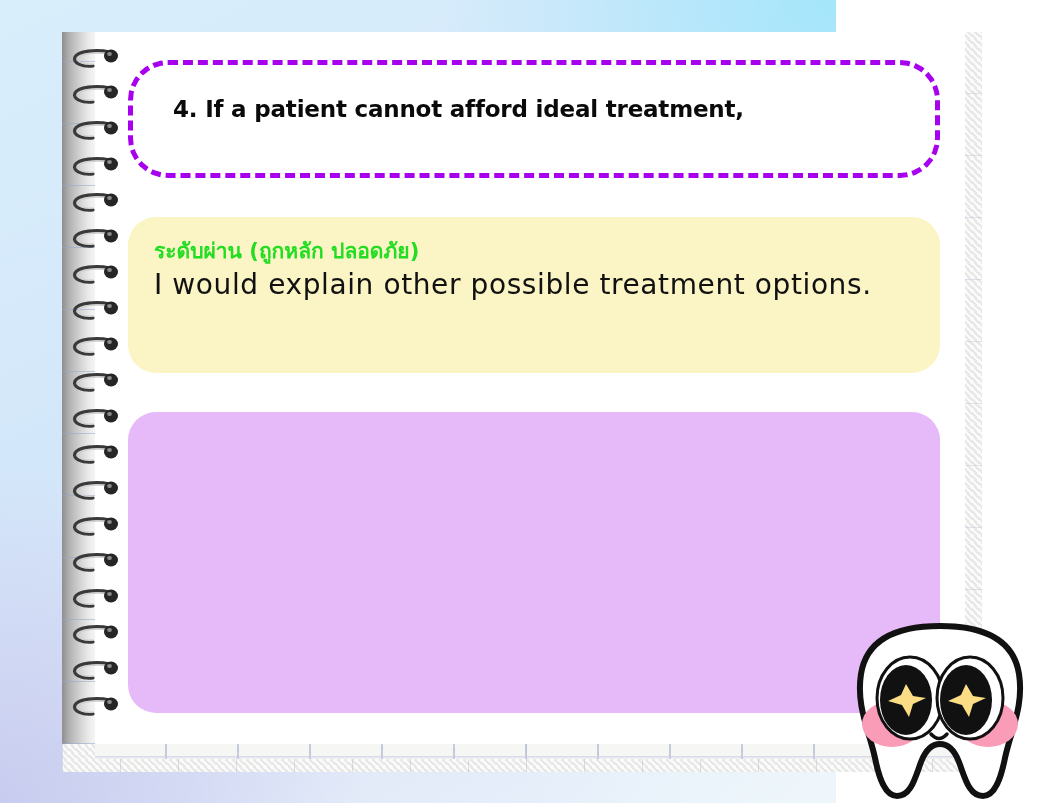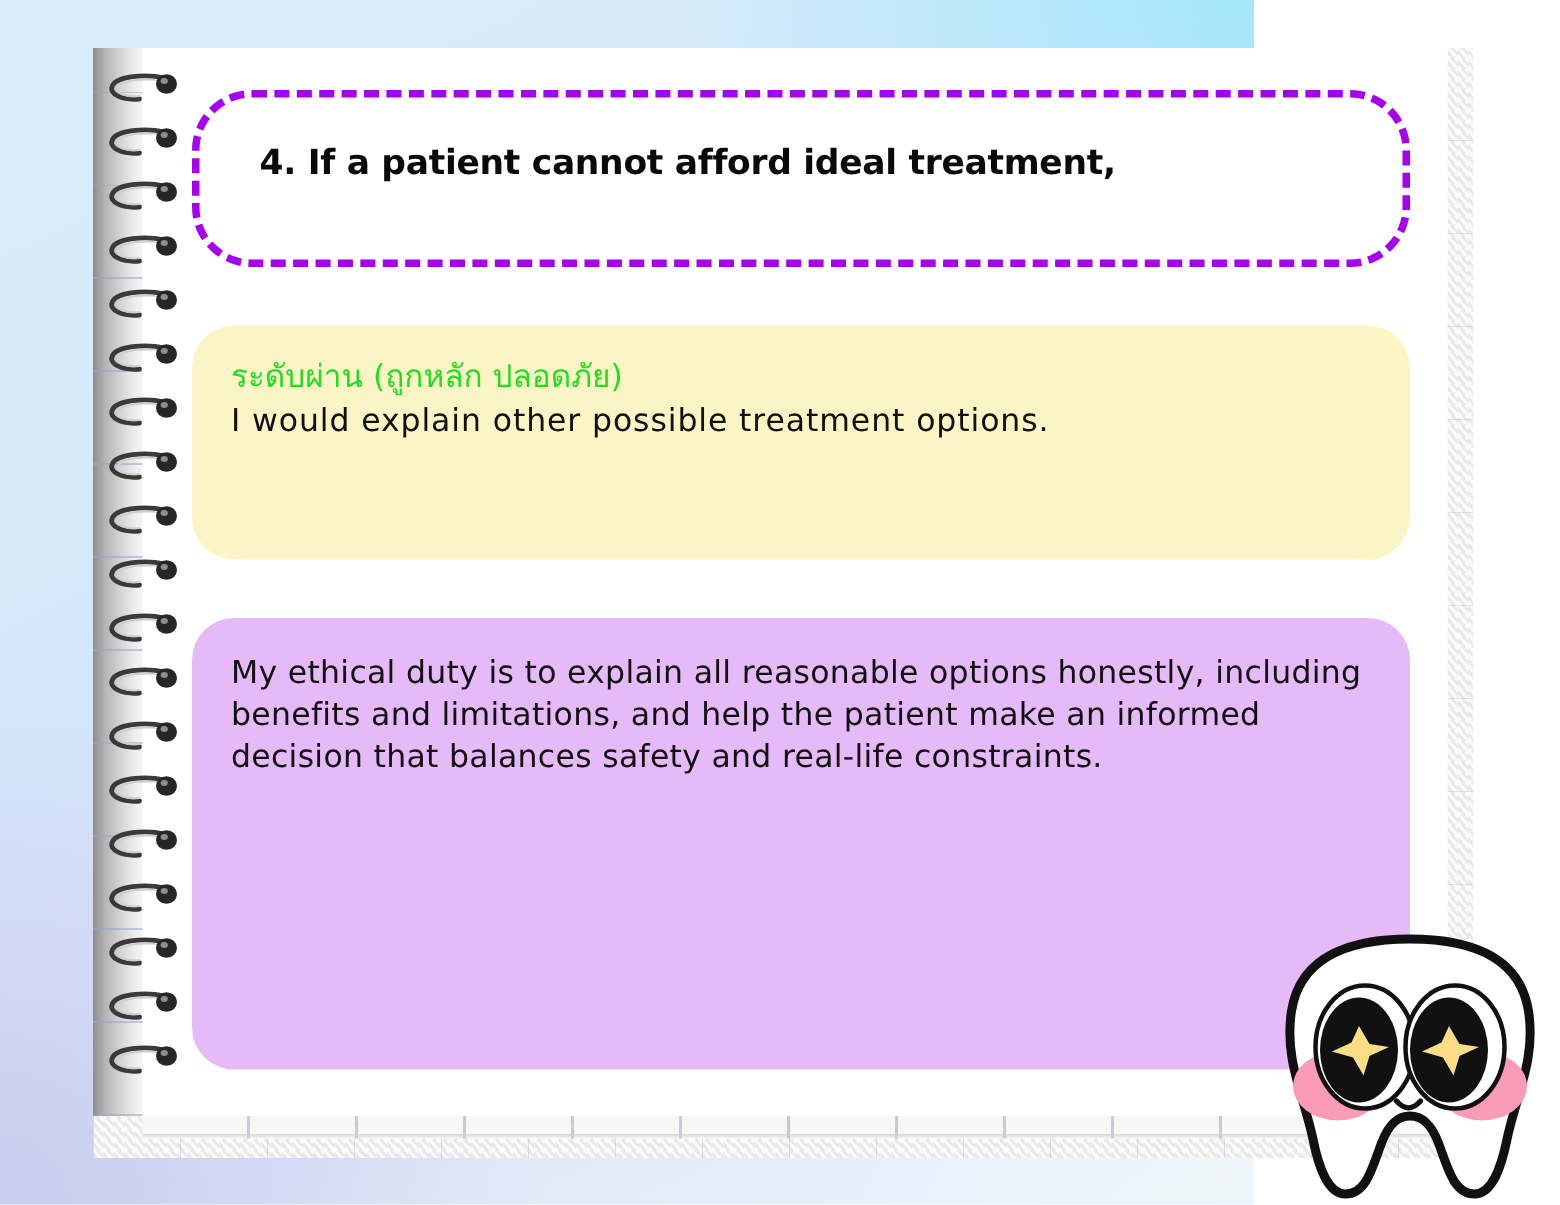--- a/index.html
+++ b/index.html
@@ -150,31 +150,31 @@
   .card-outstanding {
     left: 66px;
     top: 380px;
     width: 812px;
     height: 301px;
     background: #e6baf8;
   }
 
   .card-heading {
     font-family: "DejaVu Sans", "Liberation Sans", sans-serif;
-    font-weight: normal;
+    font-weight: bold;
     font-size: 21px;
     line-height: 1.18;
     margin: 0 0 2px 0;
   }
   .heading-green { color: #22dd22; }
   .heading-red   { color: #f60012; }
 
   .card-body {
     font-family: "DejaVu Sans", "Liberation Sans", sans-serif;
-    font-size: 21px;
+    font-size: 28px;
     line-height: 1.34;
     color: #111111;
     letter-spacing: 0.2px;
     margin: 0;
   }
   .card-pass .card-body { letter-spacing: 0.6px; }
 
   
   .tooth {
     position: absolute;
@@ -317,21 +317,20 @@
     <div class="question-box">
       <div class="question-line q-line1">4. If a patient cannot afford ideal treatment,</div>
     </div>
 
     <div class="card card-pass">
       <p class="card-heading heading-green">ระดับผ่าน (ถูกหลัก ปลอดภัย)</p>
       <p class="card-body">I would explain other possible treatment options.</p>
     </div>
 
     <div class="card card-outstanding">
-      <p class="card-body">My ethical duty is to explain all reasonable options honestly, including benefits and limitations, and help the patient make an informed decision that balances safety and real-life constraints.</p>
     </div>
 
   </div>
 
   <div class="tooth">
     <svg viewBox="0 0 190 185" width="190" height="185" xmlns="http://www.w3.org/2000/svg">
       <path d="M95 8 C58 8 22 18 16 56 C11 88 24 112 30 140 C34 160 40 178 52 178
                C66 178 70 160 76 144 C81 131 87 126 95 126 C103 126 109 131 114 144
                C120 160 124 178 138 178 C150 178 156 160 160 140 C166 112 179 88 174 56
                C168 18 132 8 95 8 Z" fill="#ffffff" stroke="#111111" stroke-width="6" stroke-linejoin="round"></path>

